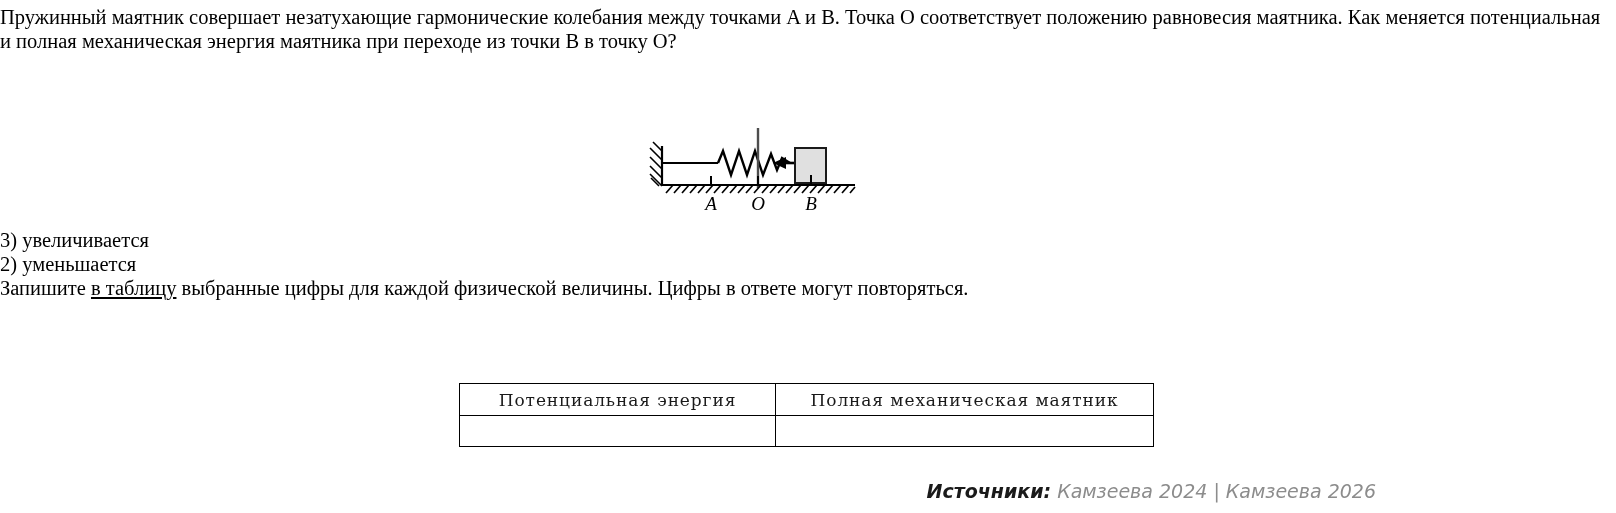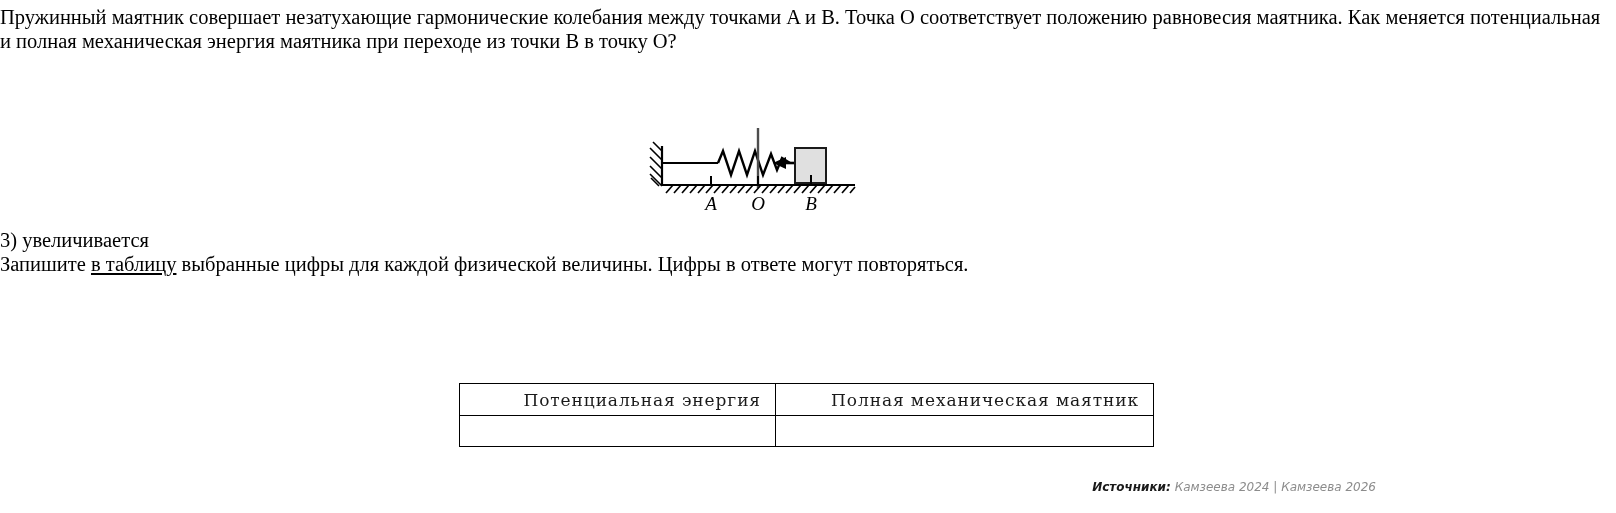--- a/index.html
+++ b/index.html
@@ -66,40 +66,40 @@
     top: 383px;
     border-collapse: collapse;
     font-family: "DejaVu Serif", "Liberation Serif", serif;
   }
   .answer-table td {
     border: 1px solid #000000;
     font-size: 17px;
     letter-spacing: 0.9px;
     color: #1a1a1a;
     padding: 0 14px;
-    text-align: right;
+    text-align: center;
     vertical-align: middle;
     white-space: nowrap;
   }
   .answer-table td.head {
     height: 31px;
   }
   .answer-table td.blank {
     height: 30px;
   }
   .col-a { width: 287px; }
   .col-b { width: 349px; }
 
   
   .footer {
     position: absolute;
     right: 4px;
     top: 480px;
     font-family: "DejaVu Sans", "Liberation Sans", sans-serif;
-    font-size: 12px;
+    font-size: 19px;
     font-style: italic;
     white-space: nowrap;
   }
   .footer .src-label {
     font-weight: bold;
     color: #1a1a1a;
   }
   .footer .src-value {
     color: #8c8c8c;
   }
@@ -172,20 +172,21 @@
       <line x1="171" y1="57" x2="171" y2="67" stroke="#000" stroke-width="2"></line>
 
       <text id="svg-label-a" x="71" y="92" text-anchor="middle" font-family="Liberation Serif, serif" font-size="19" font-style="italic" fill="#000">A</text>
       <text id="svg-label-o" x="118" y="92" text-anchor="middle" font-family="Liberation Serif, serif" font-size="19" font-style="italic" fill="#000">O</text>
       <text id="svg-label-b" x="171" y="92" text-anchor="middle" font-family="Liberation Serif, serif" font-size="19" font-style="italic" fill="#000">B</text>
     </svg>
   </div>
 
   <div class="options">
     <div>3) увеличивается</div>
+    <div>2) уменьшается</div>
     <div><span>Запишите </span><span class="u-underline">в таблицу</span><span> выбранные цифры для каждой физической величины. Цифры в ответе могут повторяться.</span></div>
   </div>
 
   <table class="answer-table">
     <tbody>
       <tr>
         <td class="head col-a">Потенциальная энергия</td>
         <td class="head col-b">Полная механическая маятник</td>
       </tr>
       <tr>

